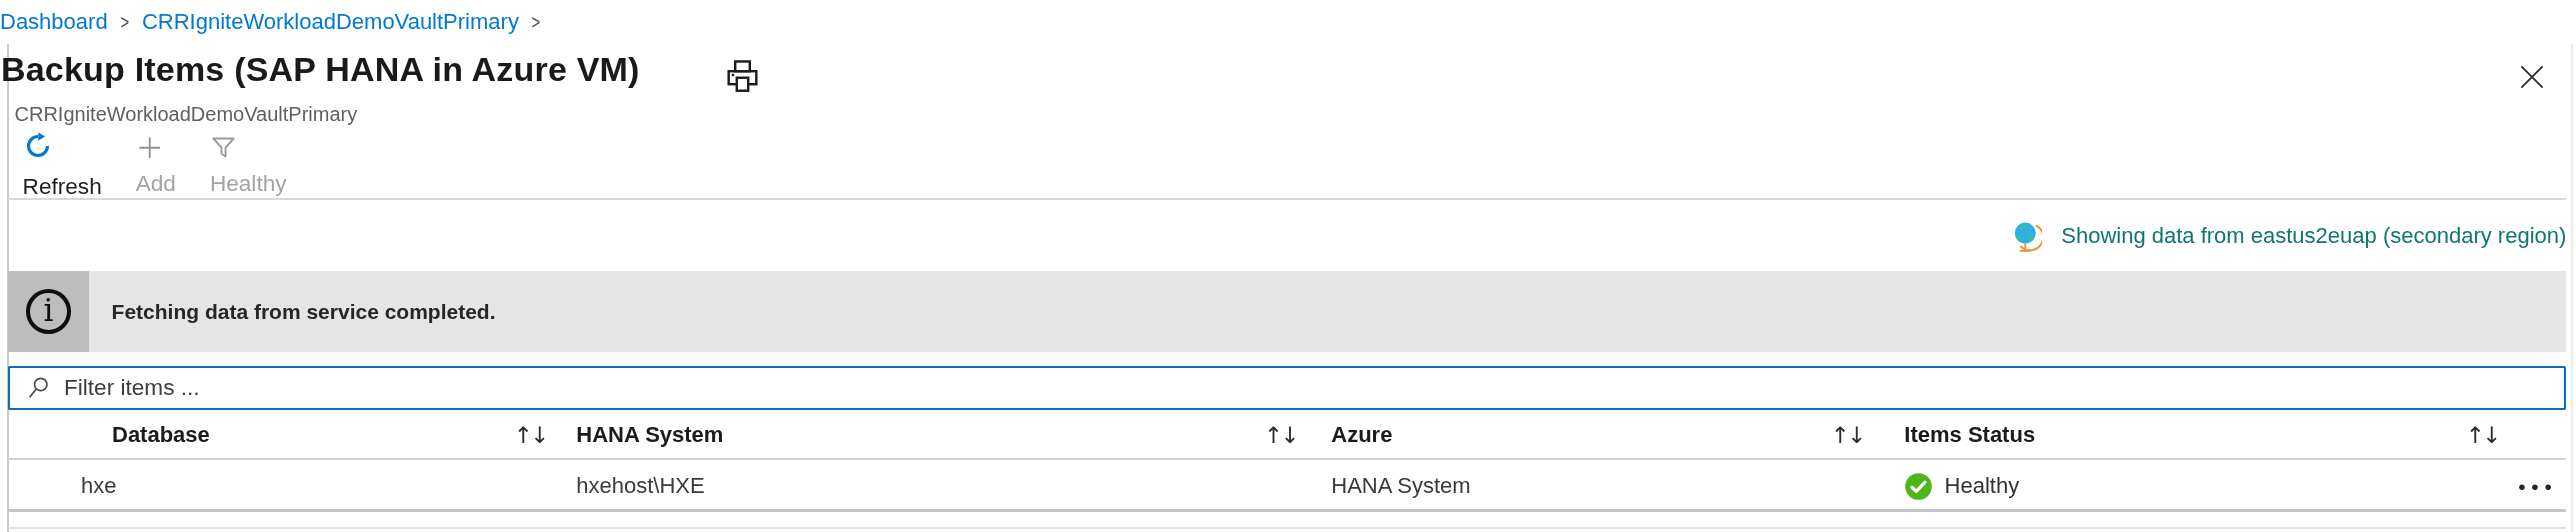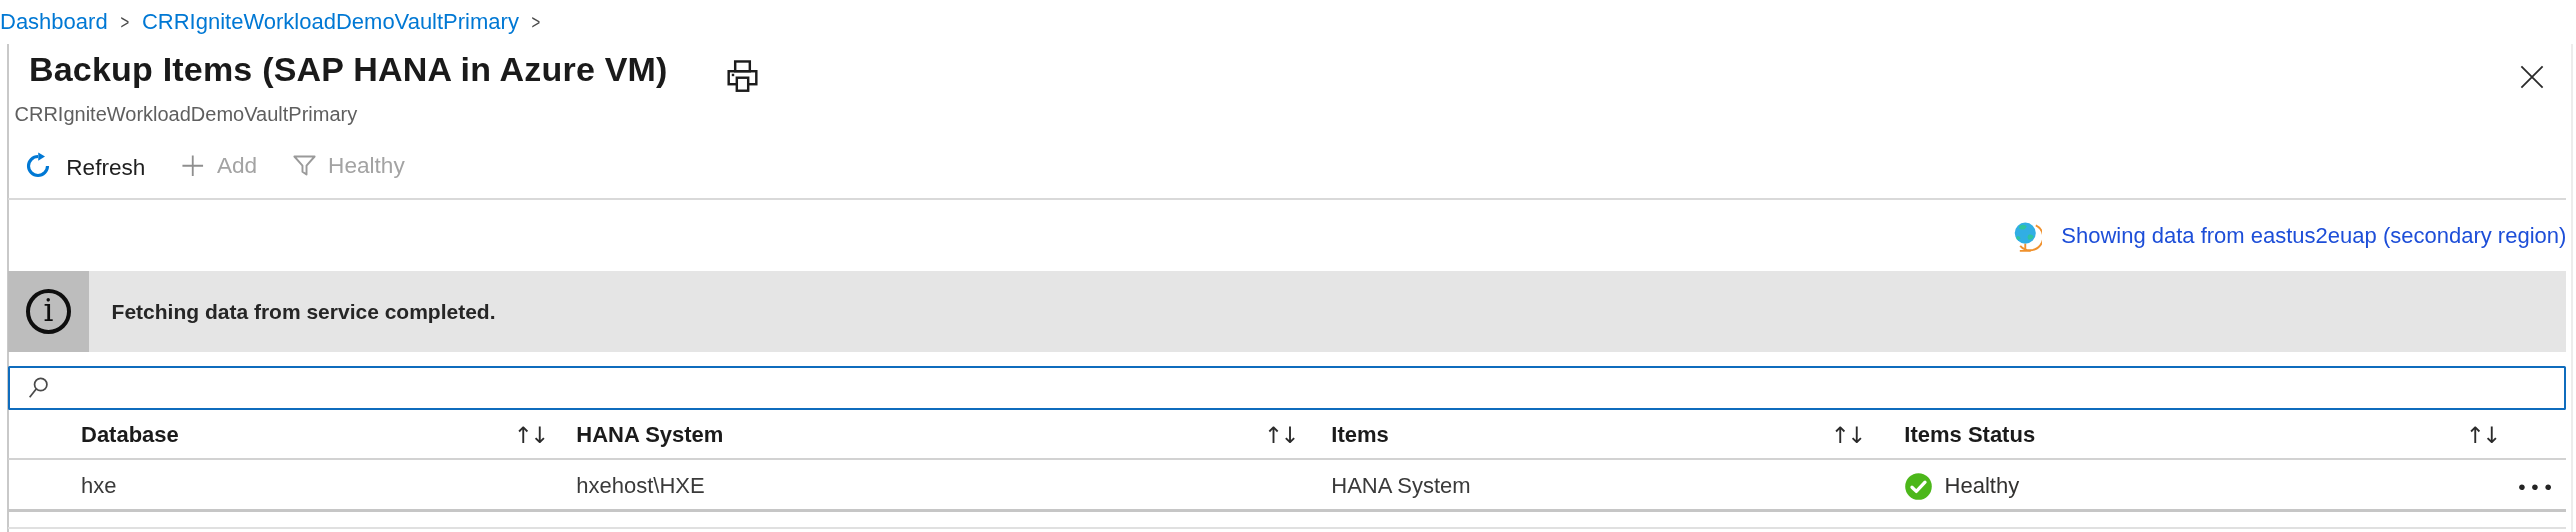--- a/index.html
+++ b/index.html
@@ -10,51 +10,51 @@
   
   .breadcrumb { position: absolute; left: 0; top: 0; height: 44px; display: flex; align-items: center; gap: 11.3px; font-size: 22px; }
   .crumb { color: #0078d4; text-decoration: none; cursor: pointer; }
   .crumb-sep { color: #4a4a4a; font-size: 20px; transform: scaleX(.75); }
 
   
   .edge-left  { position: absolute; left: 6.5px;  top: 44px; width: 2.4px; height: 488px; background: #c9c9c9; }
   .edge-right { position: absolute; left: 2571px; top: 44px; width: 2.4px; height: 488px; background: #ececec; }
 
   
-  .page-title { position: absolute; left: 29px; top: 50px; font-size: 34px; font-weight: 700; letter-spacing: 0.2px; color: #1a1a1a; }
+  .page-title { position: absolute; left: 1px; top: 50px; font-size: 34px; font-weight: 700; letter-spacing: 0.2px; color: #1a1a1a; }
   .print-btn { position: absolute; left: 722px; top: 57px; width: 40px; height: 40px; background: none; border: none; cursor: pointer; }
   .close-btn { position: absolute; left: 2513px; top: 60px; width: 37px; height: 37px; background: none; border: none; cursor: pointer; }
   .page-subtitle { position: absolute; left: 14.5px; top: 103px; font-size: 20px; color: #5f5f5f; }
 
   
   .toolbar { position: absolute; left: 22.6px; top: 146px; height: 39px; display: flex; align-items: center; }
-  .tb-btn { display: flex; align-items: flex-end; gap: 13.7px; background: none; border: none; font-size: 22.6px; font-family: inherit; cursor: pointer; color: #1f1f1f; }
+  .tb-btn { display: flex; align-items: flex-start; gap: 13.7px; background: none; border: none; font-size: 22.6px; font-family: inherit; cursor: pointer; color: #1f1f1f; flex-direction: column; }
   .tb-btn + .tb-btn { margin-left: 34px; gap: 10px; }
   .tb-btn.disabled { color: #a3a3a3; cursor: default; }
   .tb-sep-line { position: absolute; left: 8px; top: 198px; width: 2558px; height: 2.4px; background: #d9d9d9; }
 
   
-  .region-row { position: absolute; right: 9.7px; top: 212px; height: 47px; display: flex; align-items: center; gap: 19px; font-size: 22px; color: #1d4ed8; }
+  .region-row { position: absolute; right: 9.7px; top: 212px; height: 47px; display: flex; align-items: center; gap: 19px; font-size: 22px; color: #0f766e; }
 
   
   .info-banner { position: absolute; left: 8px; top: 271px; width: 2558px; height: 81px; background: #e5e5e5; display: flex; align-items: stretch; }
   .info-icon-box { width: 81px; min-width: 81px; background: #bdbdbd; display: flex; align-items: center; justify-content: center; }
   .info-circle { width: 45px; height: 45px; border: 4px solid #0e0e0e; border-radius: 50%; display: flex; align-items: center; justify-content: center; font-family: "DejaVu Serif", serif; font-size: 31px; color: #0e0e0e; line-height: 1; padding-bottom: 1.6px; }
   .info-text { align-self: center; margin-left: 22.6px; font-size: 21px; color: #262626; font-weight: bold; }
 
   
   .filter-box { position: absolute; left: 8px; top: 366px; width: 2558px; height: 44px; border: 2.4px solid #0f6cbd; border-radius: 1.6px; background: #fff; display: flex; align-items: center; padding: 0 14.5px 0 16px; gap: 12px; }
   .filter-box input { flex: 1; border: none; outline: none; font-family: inherit; font-size: 22.6px; color: #1f1f1f; background: transparent; }
   .filter-box input::placeholder { color: #3f3d3b; opacity: 1; }
 
   
   .thead, .trow { position: absolute; left: 8px; width: 2558px; display: grid; grid-template-columns: 557px 755px 573px 614px 1fr; align-items: center; }
   .thead { top: 411px; height: 49px; border-bottom: 2.4px solid #d2d2d2; font-size: 22px; font-weight: 700; color: #1b1b1b; }
   .th { display: flex; align-items: center; justify-content: space-between; cursor: pointer; }
-  .th:nth-child(1) { padding-left: 73px; padding-right: 18px; }
+  .th:nth-child(1) { padding-left: 104px; padding-right: 18px; }
   .th:nth-child(2) { padding-left: 11.3px; padding-right: 22.6px; }
   .th:nth-child(3) { padding-left: 11.3px; padding-right: 29px; }
   .th:nth-child(4) { padding-left: 11.3px; padding-right: 8px; }
   .sort-glyph { font-weight: 400; font-size: 22.6px; color: #2b2b2b; letter-spacing: -2.4px; font-family: "DejaVu Sans", sans-serif; }
   .trow { top: 463px; height: 49px; border-bottom: 3.2px solid #c6c6c6; font-size: 22px; color: #3a3a3a; }
   .td { padding-left: 11.3px; }
   .td.first { padding-left: 73px; }
   .td.status { display: flex; align-items: center; gap: 11.3px; color: #323130; text-align: center; }
   .td.actions { display: flex; justify-content: flex-end; padding-right: 13px; }
   .row-ellipsis { background: none; border: none; cursor: pointer; font-size: 21px; letter-spacing: 5.7px; color: #242424; line-height: 1; }
@@ -153,33 +153,34 @@
     <div class="info-text">Fetching data from service completed.</div>
   </div>
 
   <div class="filter-box">
     <span class="icon-wrap">
       <svg width="26" height="26" viewBox="0 0 24 24" fill="none" stroke="#4a4a4a" stroke-width="1.6">
         <circle cx="13.6" cy="8.8" r="5.7"></circle>
         <path d="M9.4 12.9 L3.4 20.6"></path>
       </svg>
     </span>
+    <input type="text" placeholder="Filter items ..." style="">
   </div>
 
   <div class="thead">
     <div class="th">
       <span>Database</span>
       <span class="sort-glyph">↑↓</span>
     </div>
     <div class="th">
       <span>HANA System</span>
       <span class="sort-glyph">↑↓</span>
     </div>
     <div class="th">
-      <span>Items</span>
+      <span>Azure</span>
       <span class="sort-glyph">↑↓</span>
     </div>
     <div class="th">
       <span>Items Status</span>
       <span class="sort-glyph">↑↓</span>
     </div>
     <div class="th"></div>
   </div>
 
   <div class="trow">

